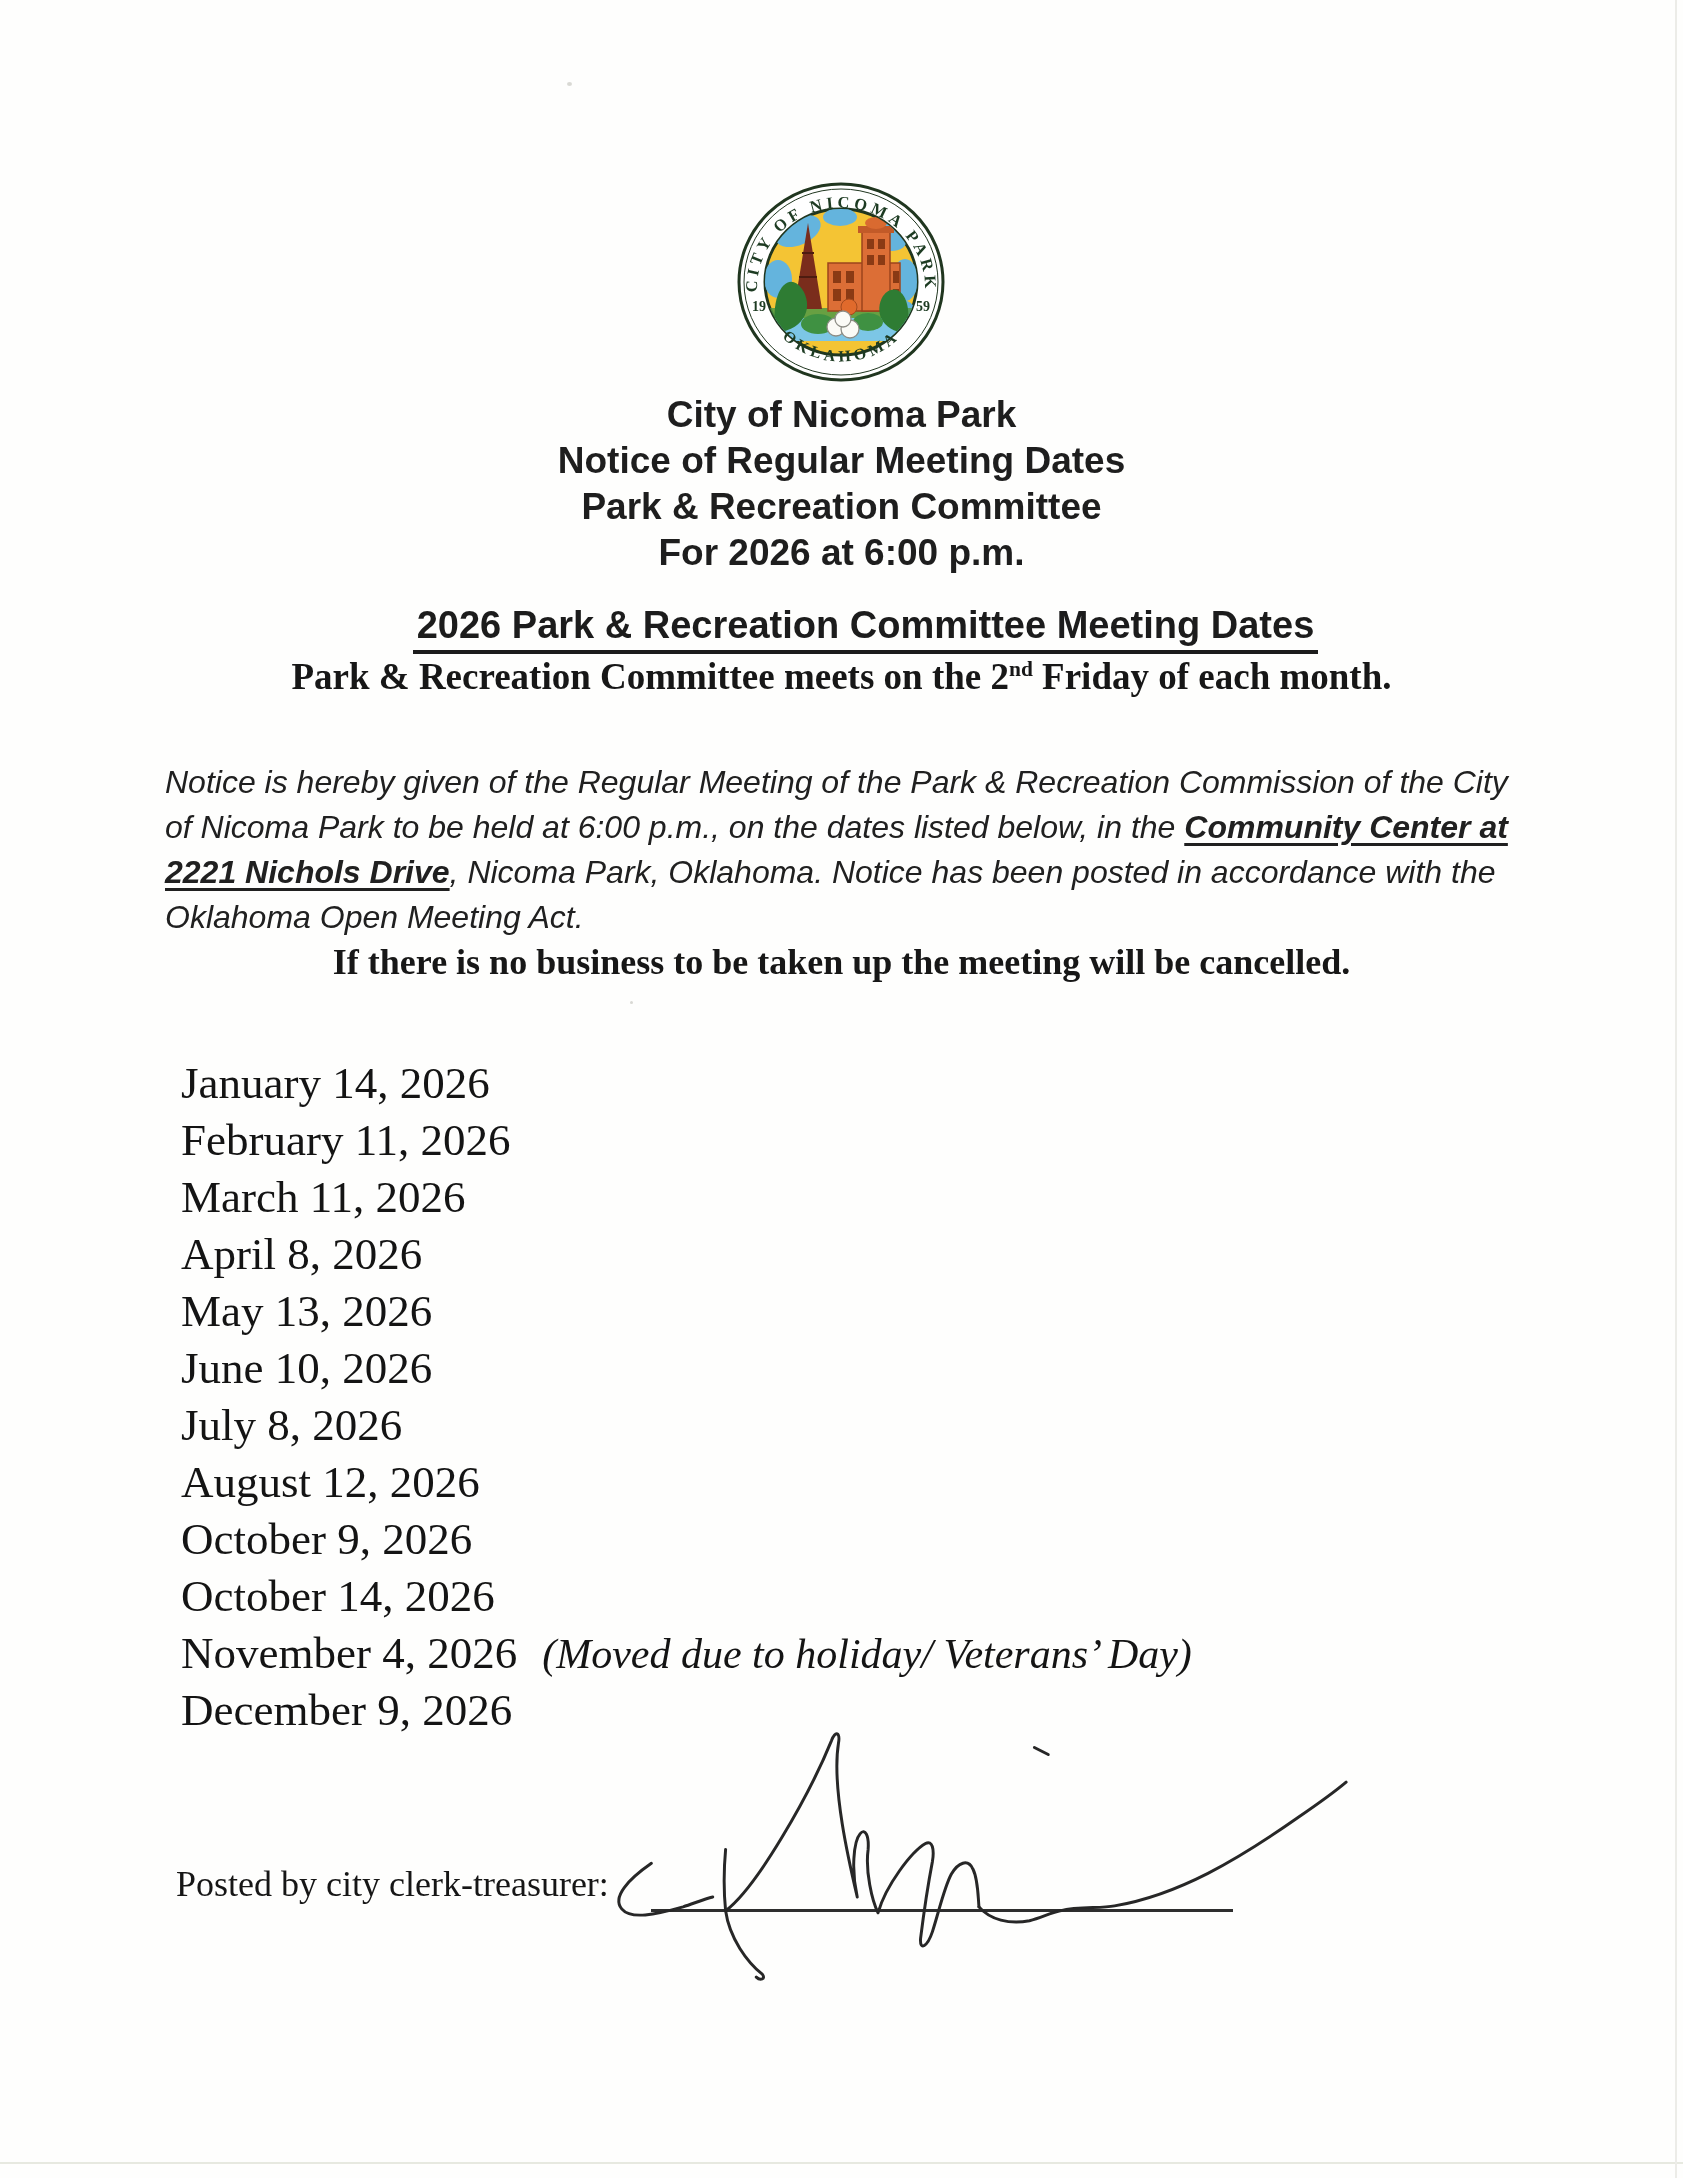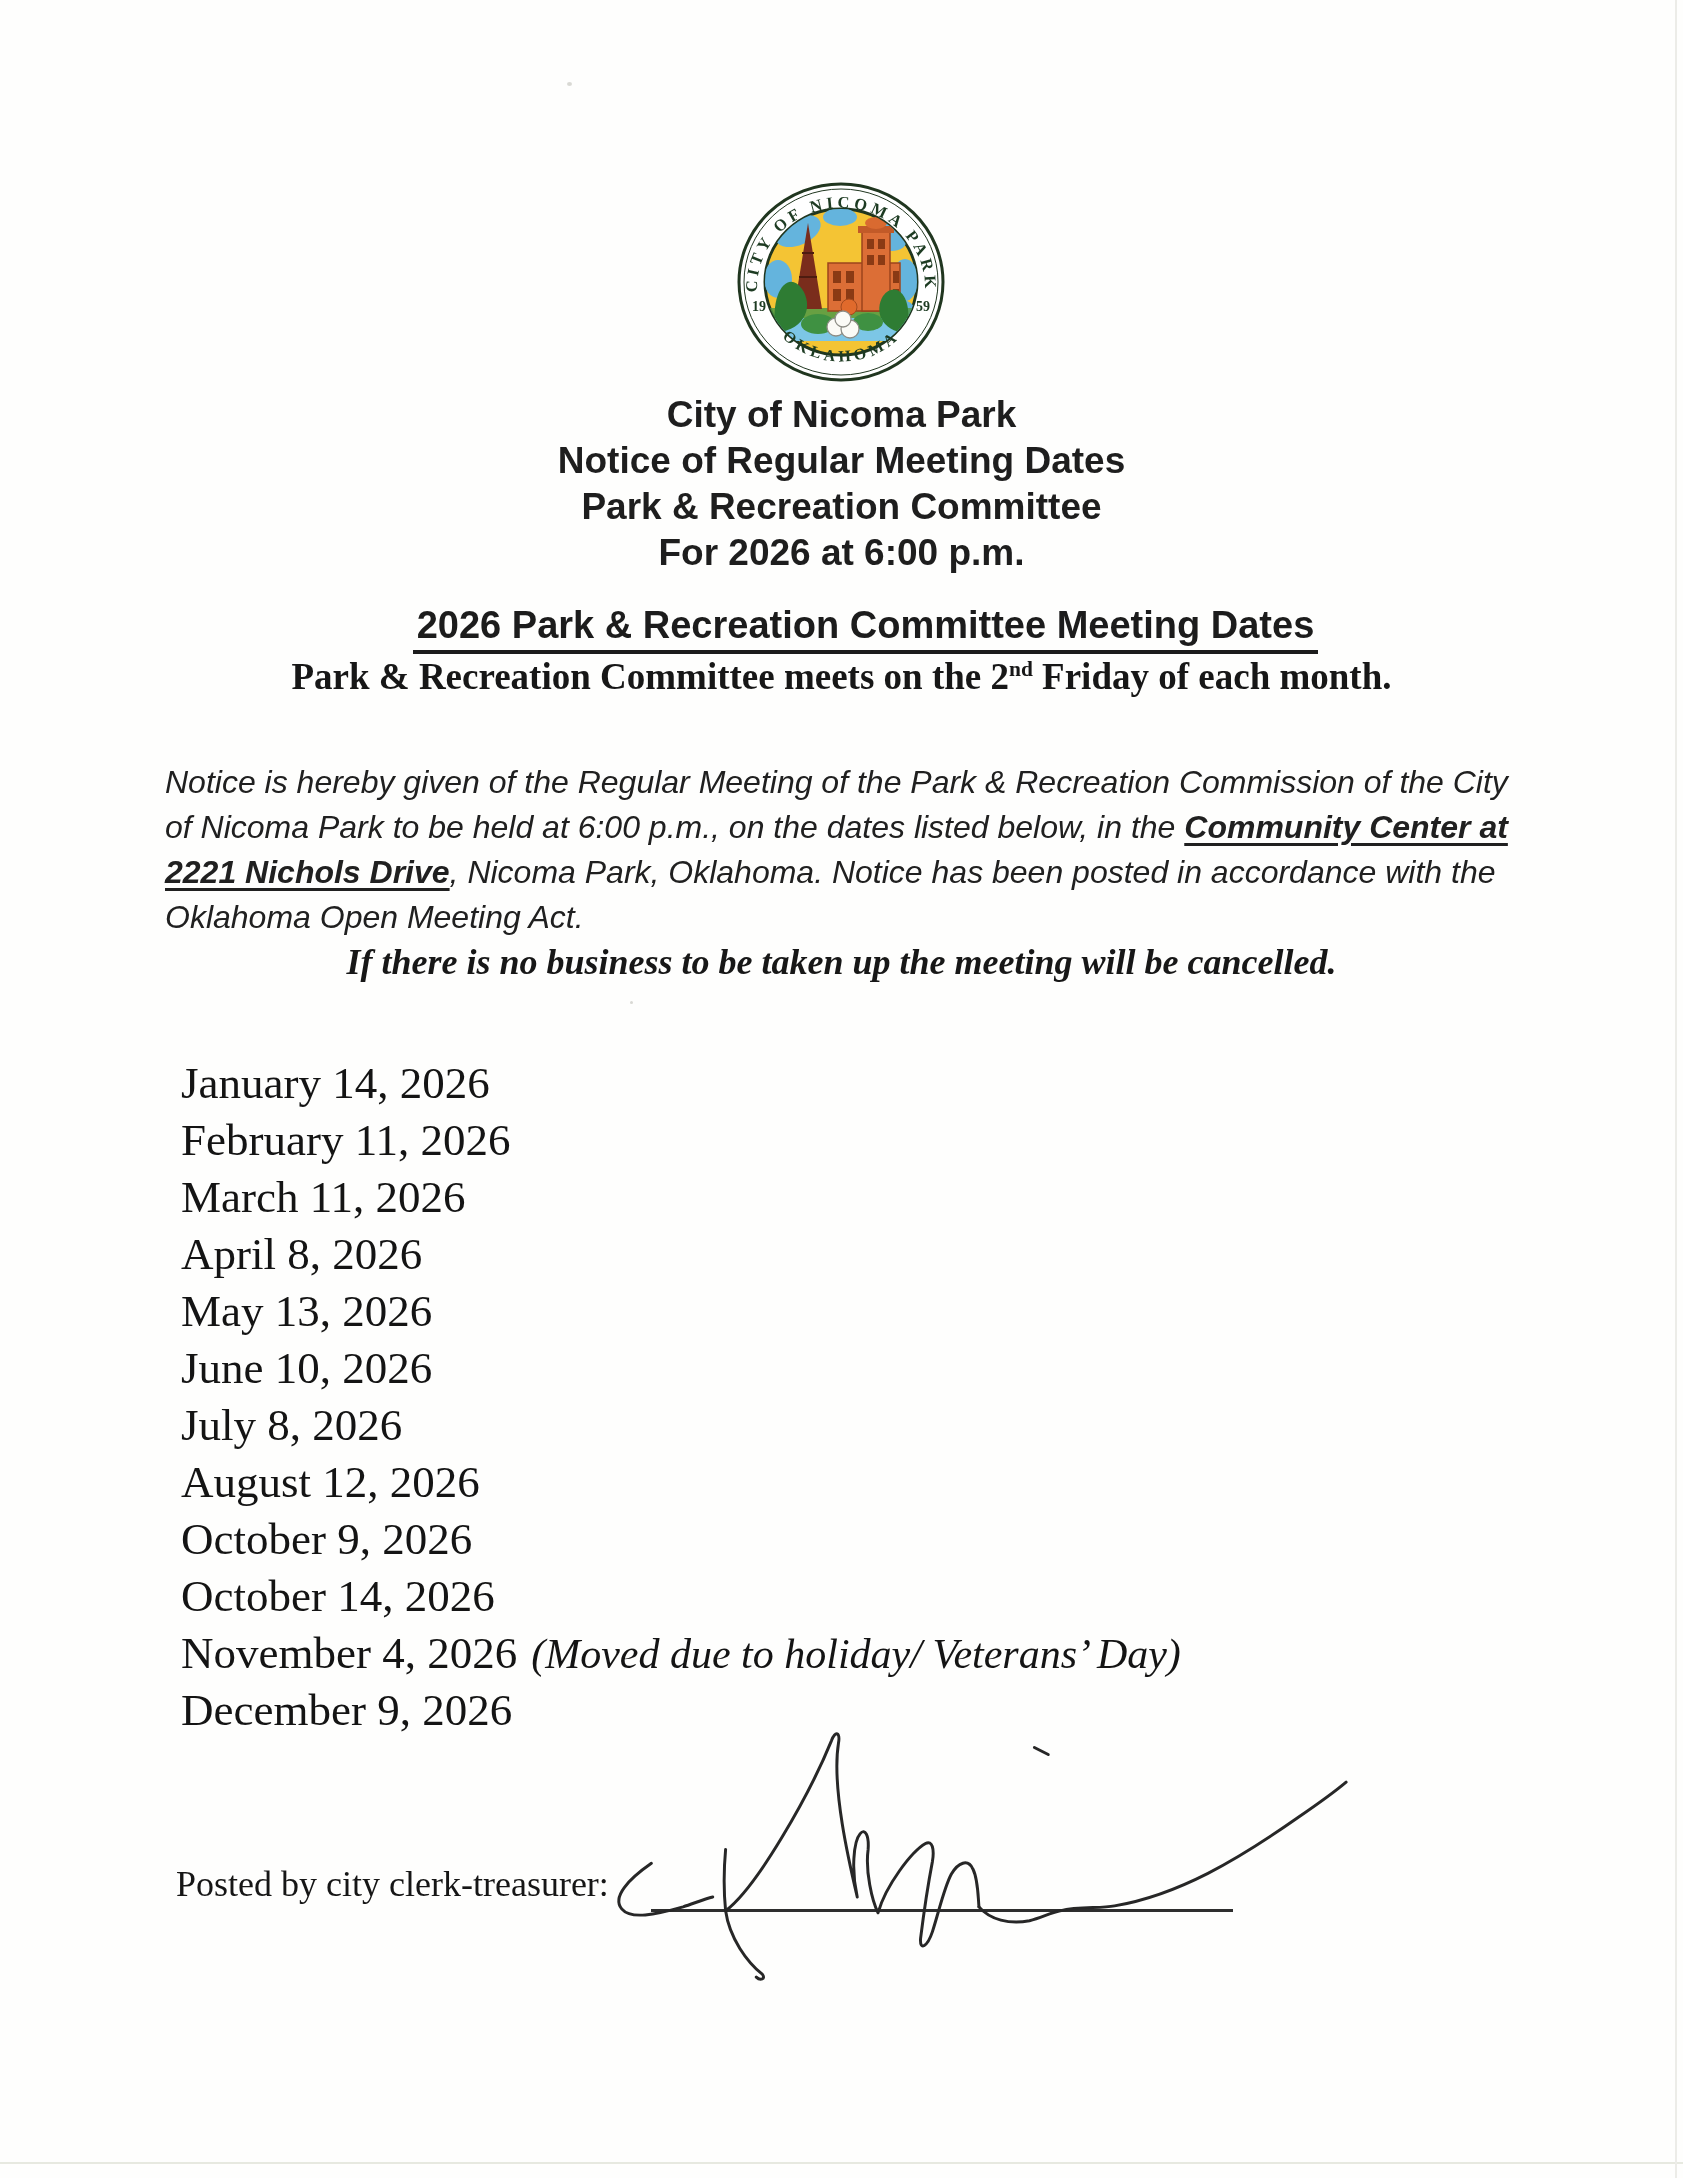--- a/index.html
+++ b/index.html
@@ -28,26 +28,26 @@
   .section-subtitle{position:absolute;left:0;top:655px;width:1683px;text-align:center;
     font-weight:bold;font-size:37px;color:#171717;}
   .section-subtitle sup{font-size:58%;vertical-align:super;line-height:0;}
 
   
   .notice{position:absolute;left:165px;top:760px;width:1386px;
     font-family:"Liberation Sans",sans-serif;font-style:italic;font-size:32px;line-height:45px;color:#202020;white-space:nowrap;}
   .notice .bold-ul{font-weight:bold;text-decoration:underline;text-decoration-thickness:3px;text-underline-offset:5px;}
 
   .cancel-line{position:absolute;left:0;top:941px;width:1683px;text-align:center;
-    font-weight:bold;font-style:italic;font-size:36px;color:#171717;}
+    font-weight:bold;font-size:36px;color:#171717;}
 
   
   .dates{position:absolute;left:181px;top:1055px;font-size:45px;line-height:56px;color:#141414;}
   .date-note{font-style:italic;font-size:42px;}
-  .date-note:not(:empty){margin-left:14px;}
+  .date-note:not(:empty){margin-left:25px;}
 
   
   .posted-label{position:absolute;left:176px;top:1863px;font-size:36px;color:#161616;}
   .sig-line{position:absolute;left:651px;top:1909px;width:582px;height:3px;background:#2e2e2e;}
   .signature{position:absolute;left:584px;top:1703px;width:782px;height:287px;}
 </style>
 </head>
 <body>
 
 <div class="page">

